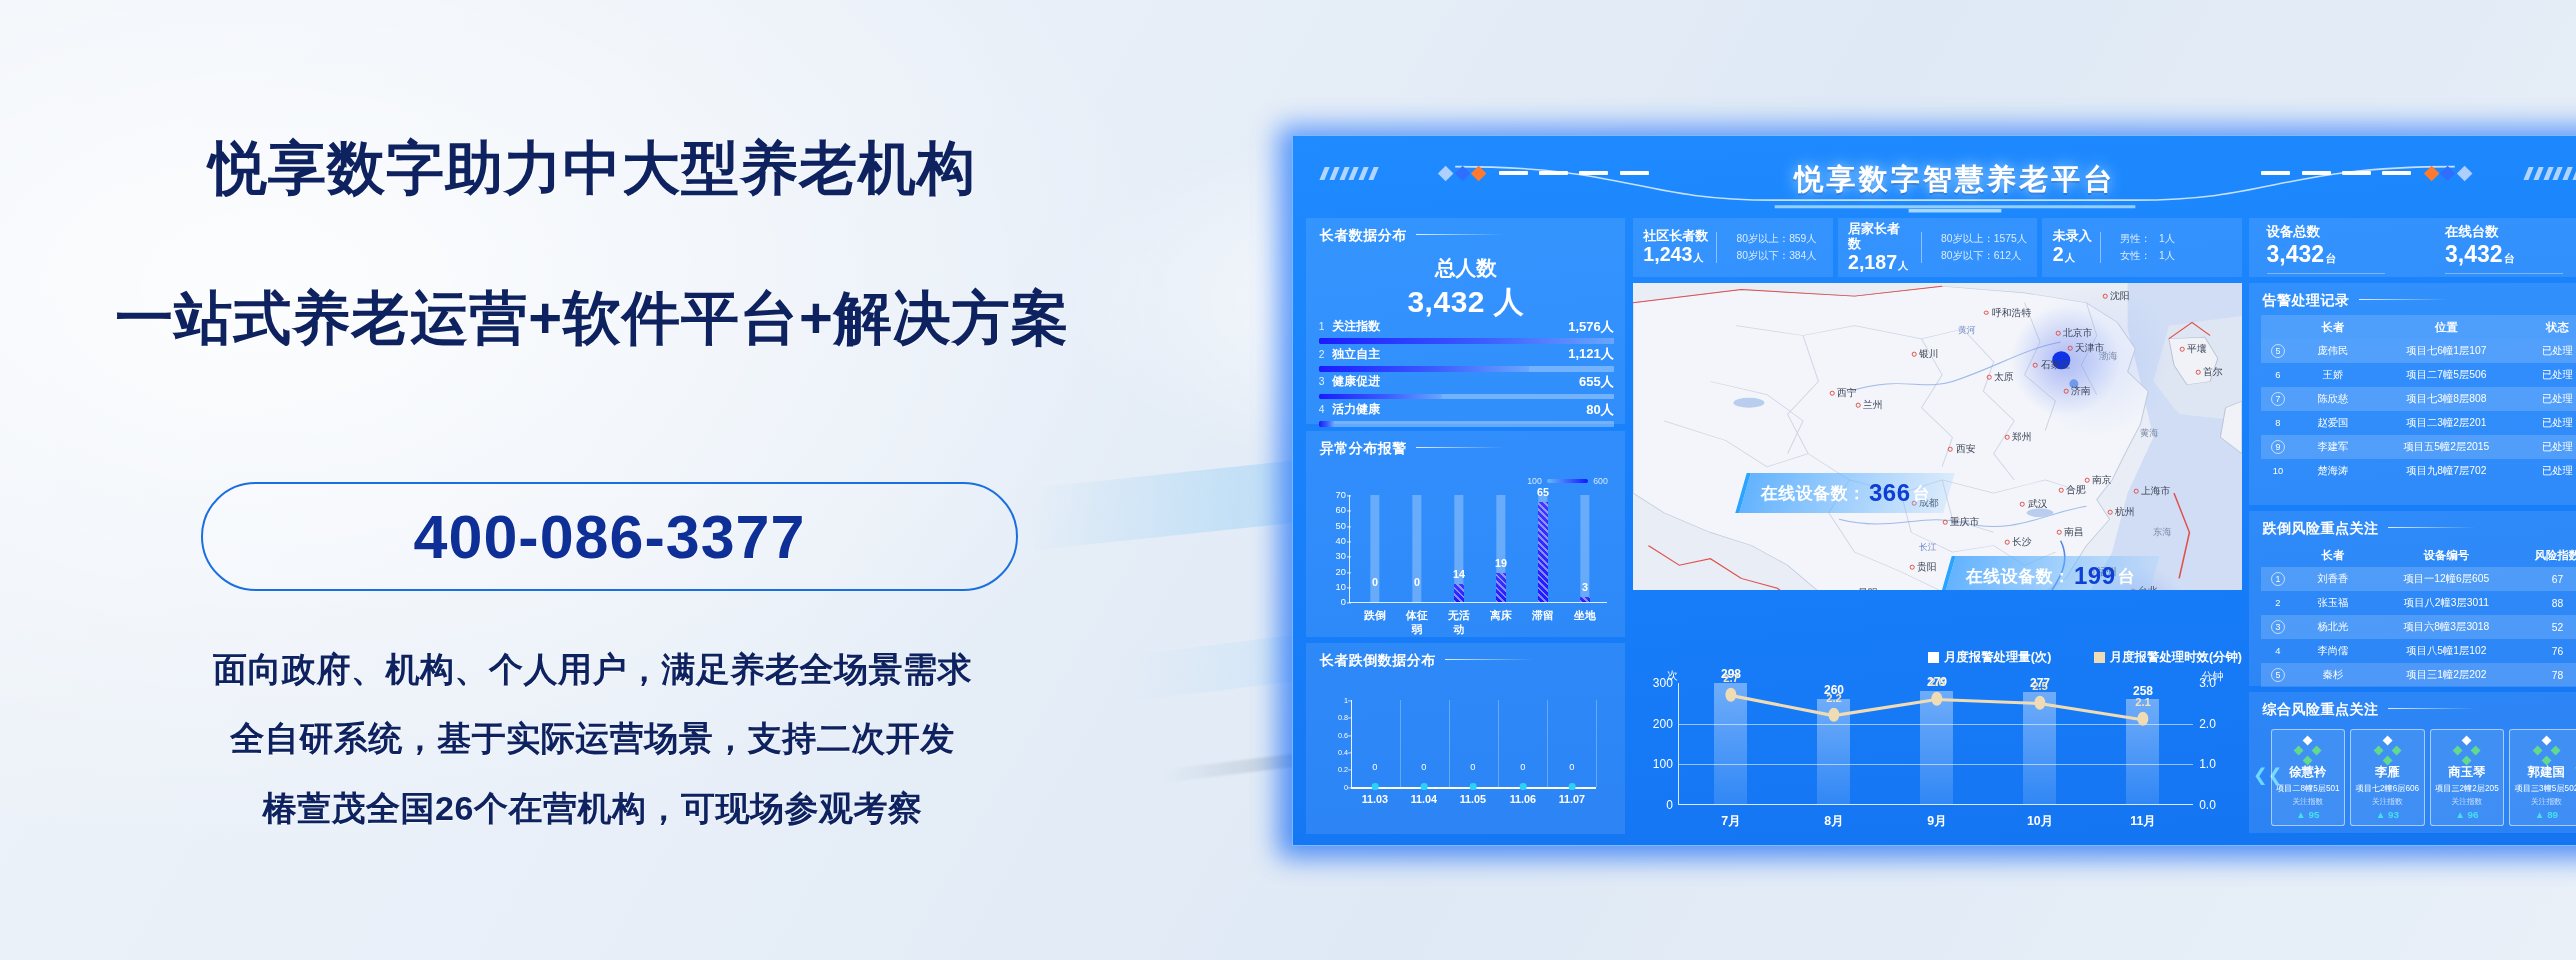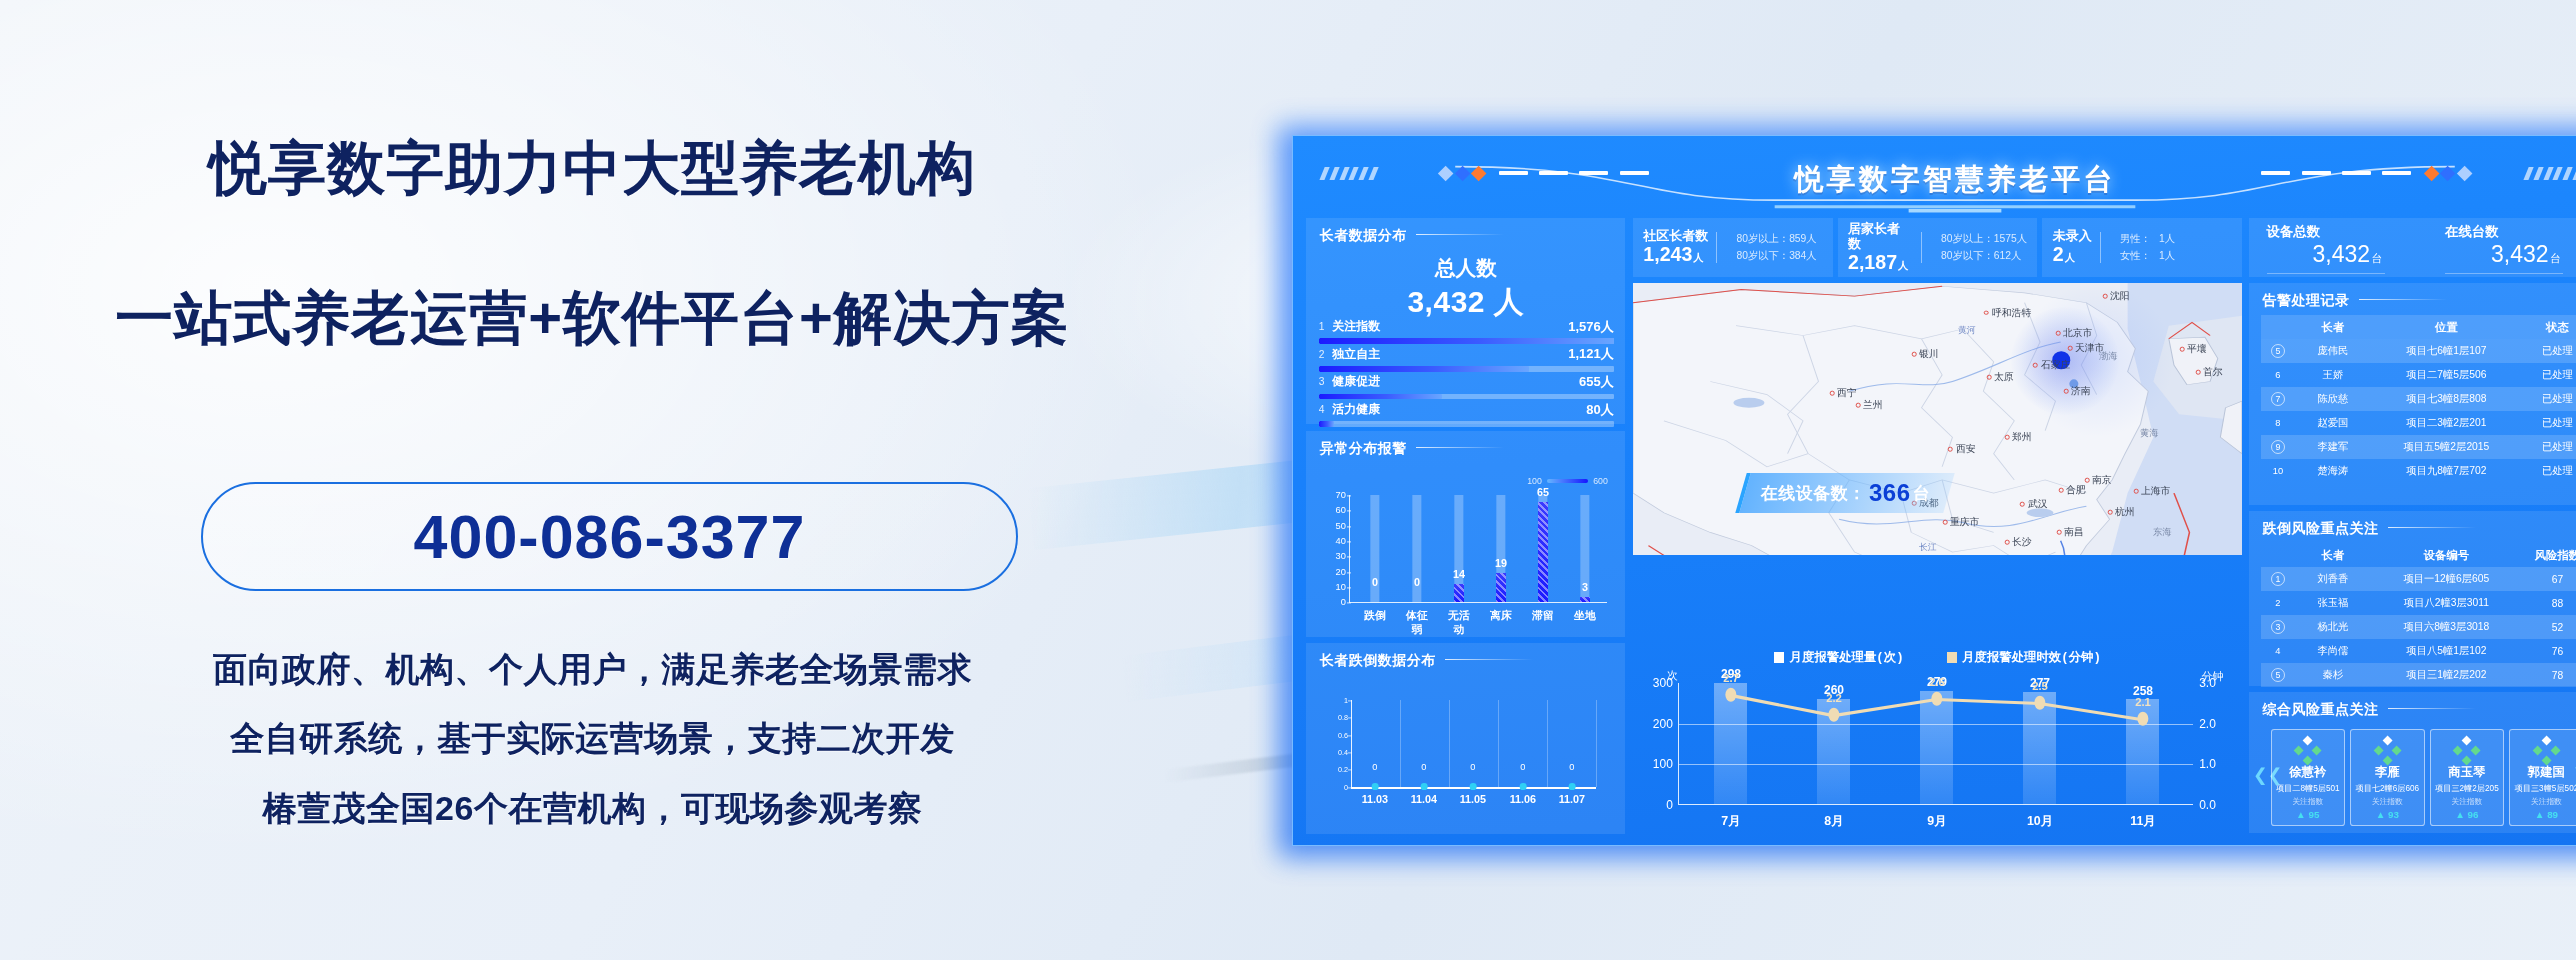--- a/index.html
+++ b/index.html
@@ -147,43 +147,43 @@
   .kpi-label{font-size:13px;font-weight:bold;color:#ffffff;line-height:1.15;}
   .kpi-num{font-size:19.6px;font-weight:bold;color:#ffffff;line-height:1.1;}
   .kpi-num small{font-size:10.3px;font-weight:bold;margin-left:1px;}
   .kpi-sub{border-left:1px solid rgba(255,255,255,.45);padding-left:19px;display:flex;flex-direction:column;gap:3.6px;}
   .kpi-sub div{font-size:10.3px;color:rgba(255,255,255,.82);white-space:nowrap;}
   .kpi-sub .k{display:inline-block;min-width:39px;}
 
   .dev-strip{position:absolute;left:956px;top:82px;width:357px;height:59px;background:rgba(255,255,255,.10);display:flex;}
   .dev-card{flex:1;padding:5.2px 0 0 17.5px;position:relative;}
   .dev-card .dl{font-size:13.4px;font-weight:bold;color:#ffffff;}
-  .dev-card .dv{font-size:23px;font-weight:normal;color:#ffffff;letter-spacing:0;margin-left:46px;}
+  .dev-card .dv{font-size:23px;font-weight:bold;color:#ffffff;letter-spacing:0;}
   .dev-card .dv small{font-size:10.8px;margin-left:1.5px;}
   .dev-card::after{content:"";position:absolute;left:17.5px;bottom:3.1px;width:118px;height:1px;background:rgba(255,255,255,.35);}
 
   
-  .map{position:absolute;left:340px;top:147px;width:609px;height:272px;
+  .map{position:absolute;left:340px;top:147px;width:609px;height:307px;
     background:linear-gradient(180deg,#eef1f7 0%,#e9edf6 60%,#e3e9f4 100%);overflow:hidden;}
   .map svg{position:absolute;left:0;top:0;}
   .halo{position:absolute;border-radius:50%;transform:translate(-50%,-50%);pointer-events:none;}
   .citydot{position:absolute;border-radius:50%;transform:translate(-50%,-50%);}
   .citylab{position:absolute;font-size:9.8px;color:#3a4354;transform:translateY(-50%);white-space:nowrap;}
   .citymark{position:absolute;width:4.6px;height:4.6px;border-radius:50%;border:1px solid #e0504a;transform:translate(-50%,-50%);}
   .sealab{position:absolute;font-size:9.3px;color:#7b8aa8;}
   .rivlab{position:absolute;font-size:8.8px;color:#6d86c4;}
   .map-callout{position:absolute;height:40px;display:flex;align-items:center;padding:0 18.5px 0 15.5px;
     background:linear-gradient(90deg,rgba(80,170,255,.88),rgba(150,205,255,.25));
     transform:skewX(-16deg);border-left:4.1px solid #2aa4ff;}
   .map-callout > span{transform:skewX(16deg);font-size:17px;font-weight:bold;color:#ffffff;letter-spacing:0.5px;}
   .map-callout .big{font-size:24px;color:#0b3fd6;margin:0 3.1px;}
 
   
   .chartD{position:absolute;left:340px;top:513px;width:609px;height:184px;}
-  .legendD{position:absolute;left:0;top:0;width:100%;display:flex;justify-content:center;gap:43px;font-family:Liberation Mono, monospace;}
+  .legendD{position:absolute;left:0;top:0;width:100%;display:flex;justify-content:flex-end;gap:43px;}
   .legendD .item{display:flex;align-items:center;gap:5.2px;font-size:12.4px;font-weight:bold;color:#ffffff;}
   .legendD .sw{width:10.3px;height:10.3px;}
   .plotD{position:absolute;left:45px;top:34px;width:515px;height:122px;border-left:1px solid rgba(255,255,255,.85);border-bottom:1px solid rgba(255,255,255,.85);}
   .gridlineD{position:absolute;left:0;width:100%;height:0.5px;background:rgba(255,255,255,.55);}
   .barD{position:absolute;bottom:0;background:linear-gradient(180deg,rgba(255,255,255,.38),rgba(255,255,255,.12));}
   .barD-lab{position:absolute;font-size:12px;font-weight:bold;color:#ffffff;transform:translateX(-50%);}
   .lineD-dot{position:absolute;width:11.3px;height:14.4px;border-radius:50%;background:#f0dcb4;transform:translate(-50%,-50%);}
   .lineD-lab{position:absolute;font-size:11.3px;font-weight:bold;color:#f3e2c0;transform:translateX(-50%);}
   .yL{position:absolute;right:calc(100% + 6.2px);font-size:12px;color:#fff;transform:translateY(-50%);}
   .yR{position:absolute;left:calc(100% + 6.2px);font-size:12px;color:#fff;transform:translateY(-50%);}

